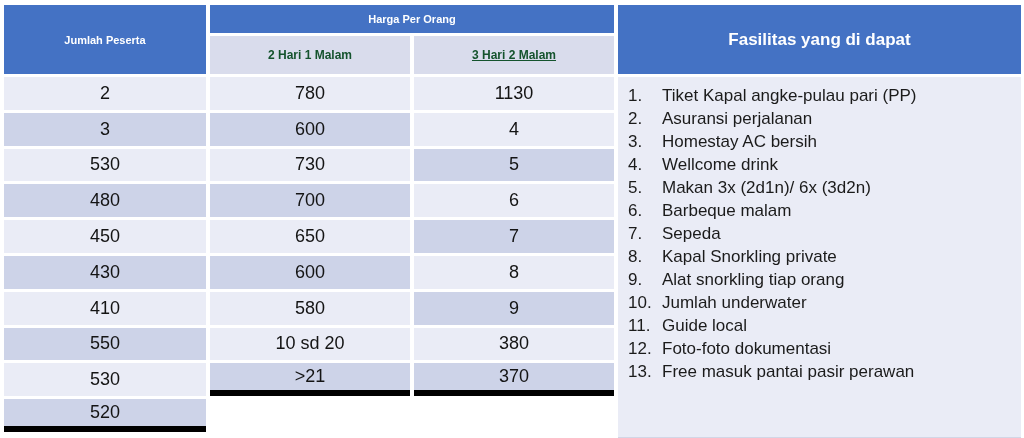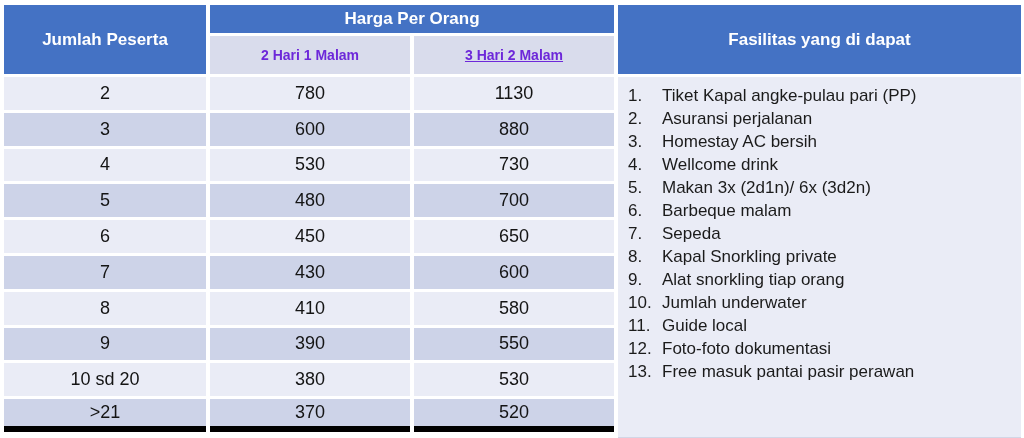--- a/index.html
+++ b/index.html
@@ -24,31 +24,31 @@
     grid-template-rows: 28px 38px repeat(10, 32.8px);
     column-gap: 4px;
     row-gap: 3px;
     width: 610px;
     flex: 0 0 610px;
   }
   .hdr-blue {
     background: #4472C4;
     color: #ffffff;
     font-weight: bold;
-    font-size: 17px;
+    font-size: 11px;
     display: flex; align-items: center; justify-content: center;
     text-align: center;
   }
   .cell-jumlah { grid-column: 1; grid-row: 1 / 3; }
   .cell-harga  { grid-column: 2 / 4; grid-row: 1; }
   .sub-hdr {
     background: #D9DCEC;
-    color: #6d28d9;
+    color: #14532d;
     font-weight: bold;
-    font-size: 14px;
+    font-size: 12px;
     display: flex; align-items: center; justify-content: center;
   }
   .sub1 { grid-column: 2; grid-row: 2; }
   .sub2 { grid-column: 3; grid-row: 2; text-decoration: underline; }
   .cell {
     display: flex; align-items: center; justify-content: center;
     font-size: 18px;
     color: #141414;
   }
   .band-light { background: #EAECF6; }
@@ -98,21 +98,20 @@
     <div class="hdr-blue cell-harga">Harga Per Orang</div>
     <div class="sub-hdr sub1">2 Hari 1 Malam</div>
     <div class="sub-hdr sub2">3 Hari 2 Malam</div>
 
     <div class="cell band-light">2</div>
     <div class="cell band-light">780</div>
     <div class="cell band-light">1130</div>
 
     <div class="cell band-dark">3</div>
     <div class="cell band-dark">600</div>
-    <div class="cell band-dark">880</div>
 
     <div class="cell band-light">4</div>
     <div class="cell band-light">530</div>
     <div class="cell band-light">730</div>
 
     <div class="cell band-dark">5</div>
     <div class="cell band-dark">480</div>
     <div class="cell band-dark">700</div>
 
     <div class="cell band-light">6</div>
@@ -121,21 +120,20 @@
 
     <div class="cell band-dark">7</div>
     <div class="cell band-dark">430</div>
     <div class="cell band-dark">600</div>
 
     <div class="cell band-light">8</div>
     <div class="cell band-light">410</div>
     <div class="cell band-light">580</div>
 
     <div class="cell band-dark">9</div>
-    <div class="cell band-dark">390</div>
     <div class="cell band-dark">550</div>
 
     <div class="cell band-light">10 sd 20</div>
     <div class="cell band-light">380</div>
     <div class="cell band-light">530</div>
 
     <div class="cell band-dark">&gt;21</div>
     <div class="cell band-dark">370</div>
     <div class="cell band-dark">520</div>
   </div>

